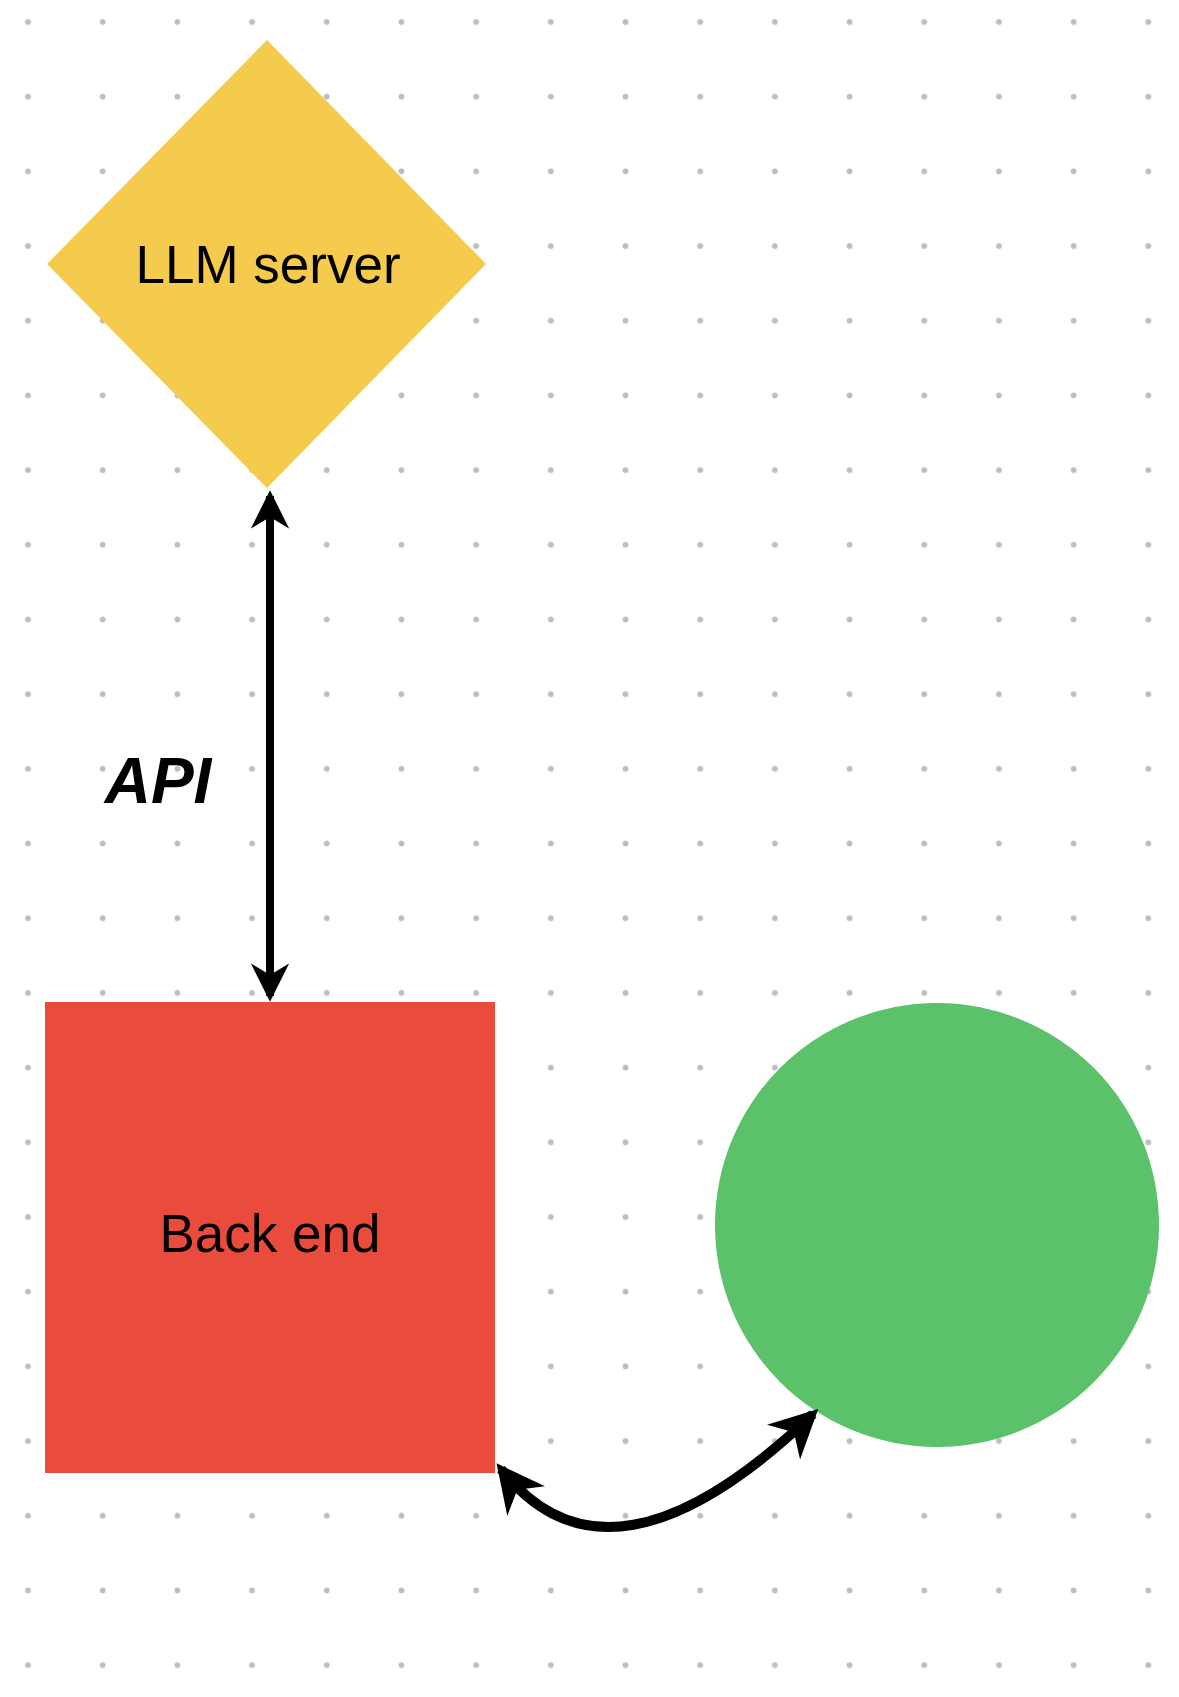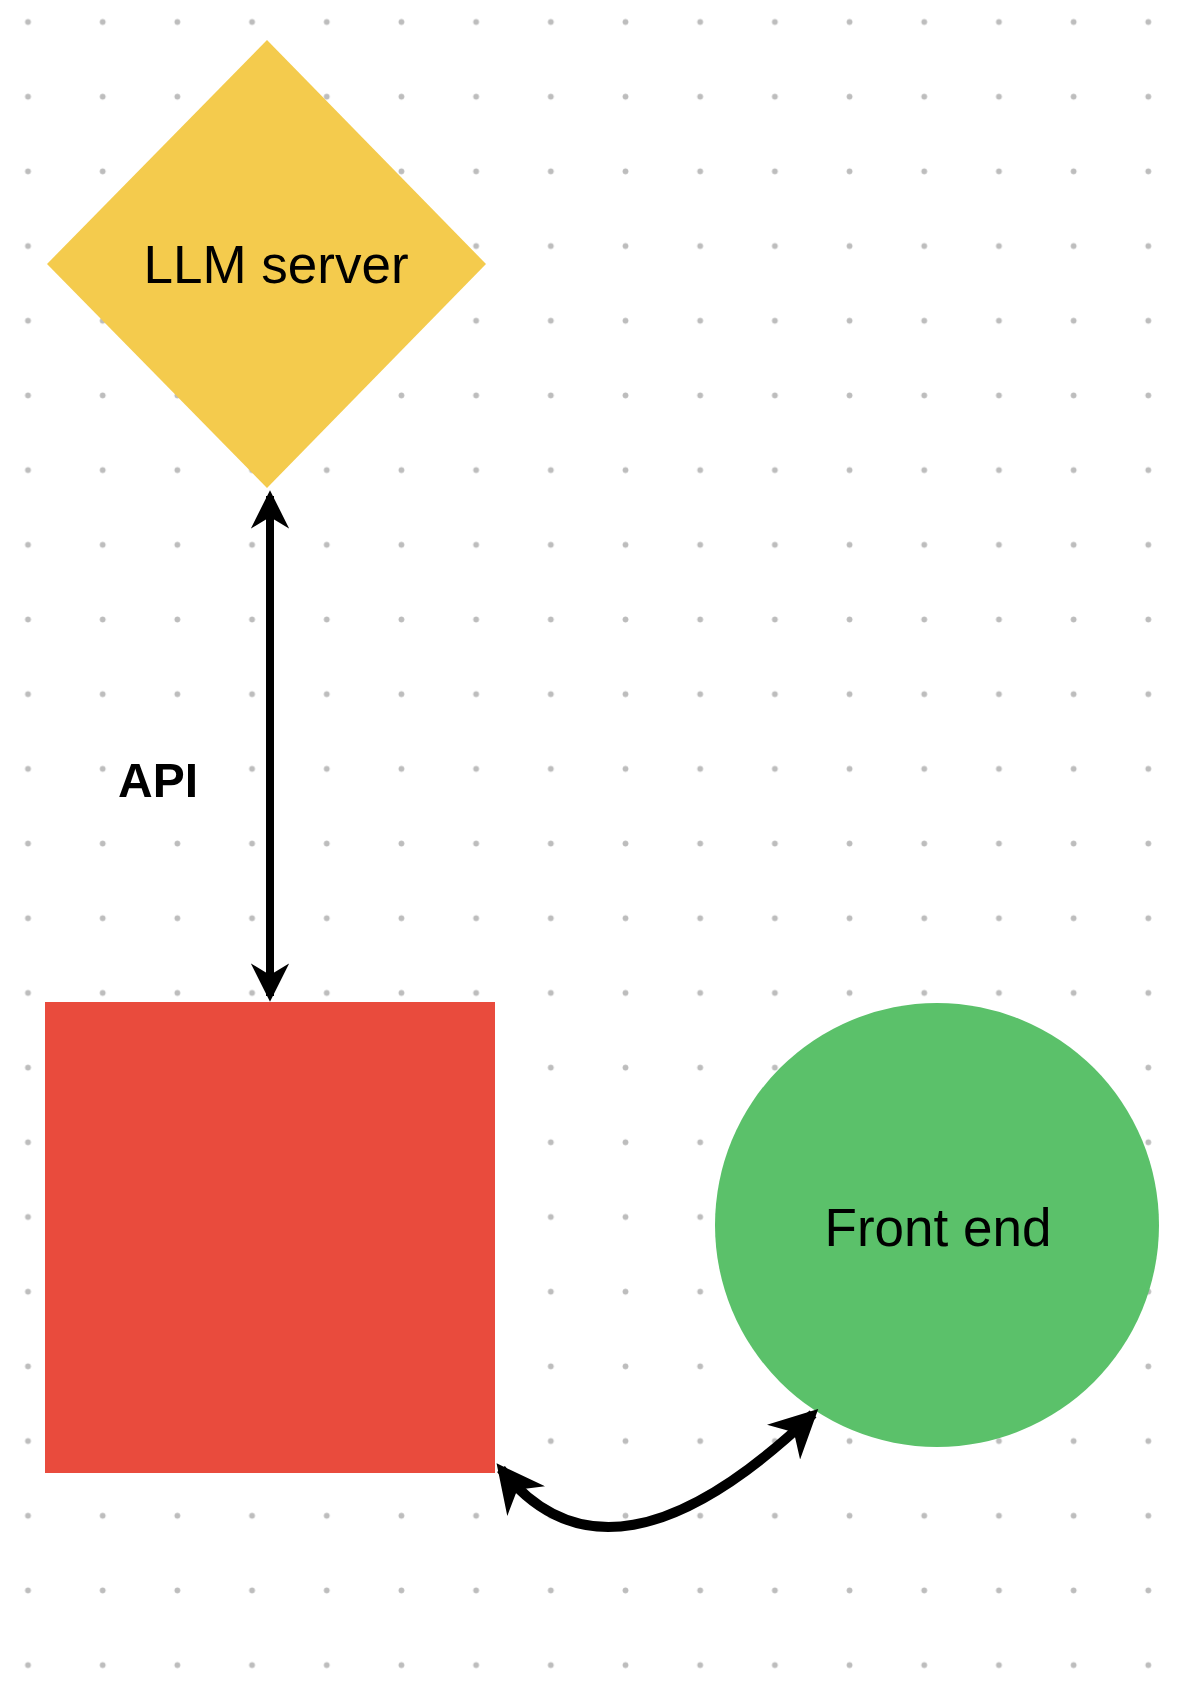--- a/index.html
+++ b/index.html
@@ -18,24 +18,25 @@
   .label{
     position:absolute;
     transform:translate(-50%,-50%);
     white-space:nowrap;
     font-size:53px;
     font-weight:400;
     line-height:1;
     color:#000;
   }
   .label.edge{
-    font-size:48px;
+    font-size:64px;
     font-weight:700;
+    font-style:italic;
   }
-  #lbl-llm{left:268px;top:264px;margin-left:8px;}
+  #lbl-llm{left:268px;top:264px;}
   #lbl-back{left:270px;top:1233px;}
   #lbl-front{left:938px;top:1227px;}
   #lbl-api{left:158px;top:781px;}
   #lbl-webrtc{left:657px;top:1604px;}
 </style>
 </head>
 <body>
 
 <div class="canvas">
 
@@ -52,19 +53,19 @@
 
     <circle cx="937" cy="1225" r="222" fill="#5BC16A"></circle>
 
     <line x1="270" y1="496" x2="270" y2="996" stroke-width="8" fill="none" marker-start="url(#arrowhead)" marker-end="url(#arrowhead)" stroke="#000000"></line>
 
     <path d="M 501 1469 Q 610 1608 813 1414" stroke-width="10" fill="none" marker-start="url(#arrowhead)" marker-end="url(#arrowhead)" stroke="#000000"></path>
   </svg>
 
   <div class="label" id="lbl-llm">LLM server</div>
 
+  <div class="label" id="lbl-back">Back end</div>
 
-  <div class="label" id="lbl-front">Front end</div>
 
   <div class="label edge" id="lbl-api">API</div>
 
 
 </div>
 
 </body></html>

